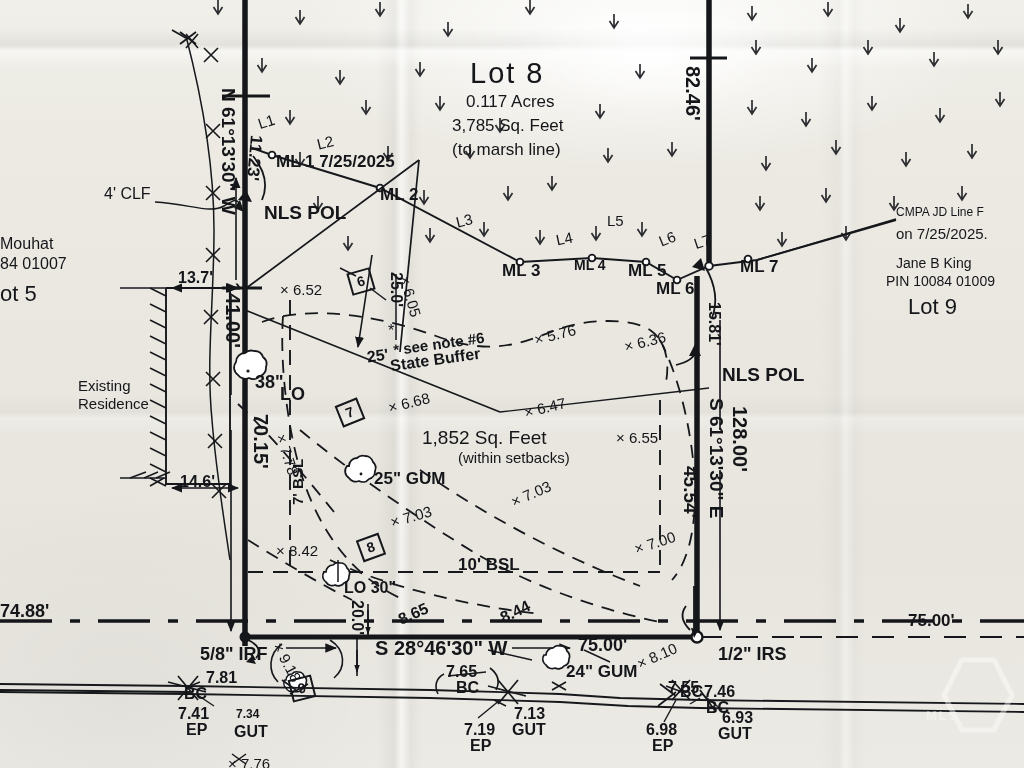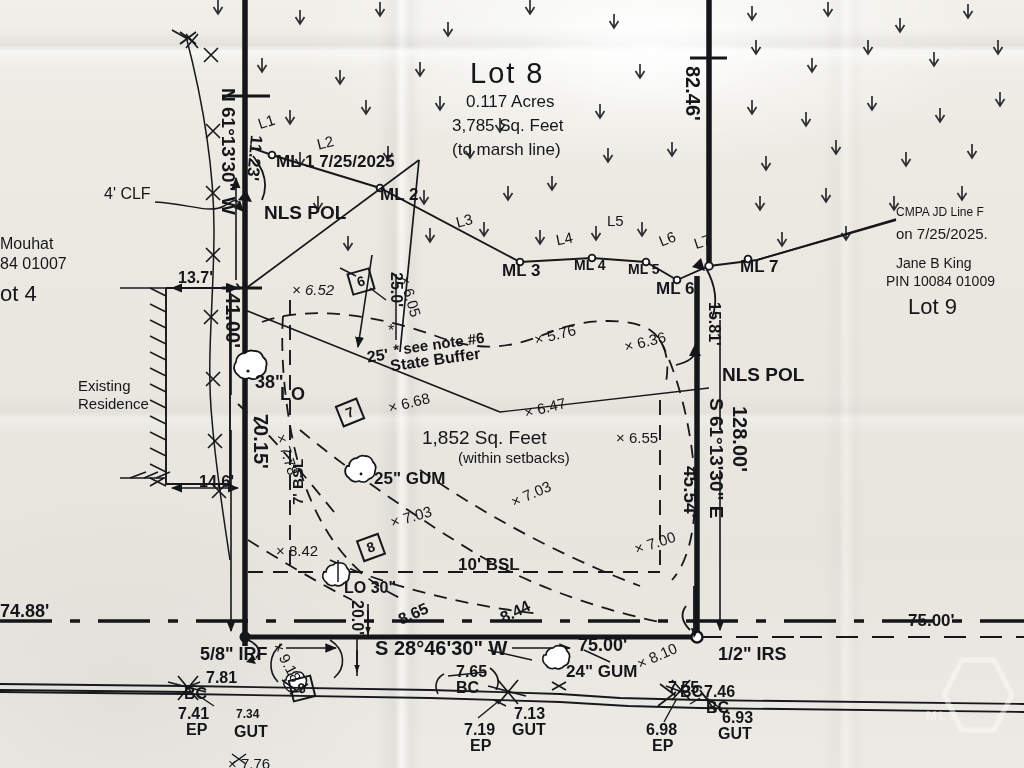--- a/index.html
+++ b/index.html
@@ -382,42 +382,42 @@
     </g>
   </svg>
 
   <div class="lbl" style="left:470px;top:58px;font-size:29px;letter-spacing:2px;">Lot 8</div>
   <div class="lbl" style="left:466px;top:93px;font-size:17px;">0.117 Acres</div>
   <div class="lbl" style="left:452px;top:117px;font-size:17px;">3,785 Sq. Feet</div>
   <div class="lbl" style="left:452px;top:141px;font-size:17px;">(to marsh line)</div>
 
   <div class="lbl" style="left:0px;top:236px;font-size:16px;">Mouhat</div>
   <div class="lbl" style="left:0px;top:256px;font-size:16px;">84 01007</div>
-  <div class="lbl" style="left:0px;top:282px;font-size:22px;">ot 4</div>
+  <div class="lbl" style="left:0px;top:282px;font-size:22px;">ot 5</div>
 
   <div class="lbl" style="left:896px;top:206px;font-size:12px;">CMPA JD Line F</div>
   <div class="lbl" style="left:896px;top:226px;font-size:15px;">on 7/25/2025.</div>
   <div class="lbl" style="left:896px;top:256px;font-size:14px;">Jane B King</div>
   <div class="lbl" style="left:886px;top:274px;font-size:14px;">PIN 10084 01009</div>
   <div class="lbl" style="left:908px;top:295px;font-size:22px;">Lot 9</div>
 
   <div class="lbl" style="left:104px;top:186px;font-size:16px;">4' CLF</div>
 
   <div class="lbl b" style="left:264px;top:203px;font-size:19px;">NLS POL</div>
   <div class="lbl b" style="left:722px;top:365px;font-size:19px;">NLS POL</div>
 
   <div class="lbl" style="left:78px;top:378px;font-size:15px;">Existing</div>
   <div class="lbl" style="left:78px;top:396px;font-size:15px;">Residence</div>
 
   <div class="lbl b" style="left:276px;top:153px;font-size:17px;">ML 1 7/25/2025</div>
 
   <div class="lbl b" style="left:380px;top:186px;font-size:17px;">ML 2</div>
   <div class="lbl b" style="left:502px;top:262px;font-size:17px;">ML 3</div>
   <div class="lbl b" style="left:574px;top:258px;font-size:14px;">ML 4</div>
-  <div class="lbl b" style="left:628px;top:262px;font-size:14px;">ML 5</div>
+  <div class="lbl b" style="left:628px;top:262px;font-size:17px;">ML 5</div>
   <div class="lbl b" style="left:656px;top:280px;font-size:17px;">ML 6</div>
   <div class="lbl b" style="left:740px;top:258px;font-size:17px;">ML 7</div>
 
   <div class="lbl" style="left:258px;top:114px;font-size:15px;transform:rotate(-18deg);">L1</div>
   <div class="lbl" style="left:317px;top:135px;font-size:15px;transform:rotate(-14deg);">L2</div>
   <div class="lbl" style="left:456px;top:213px;font-size:15px;transform:rotate(-14deg);">L3</div>
   <div class="lbl" style="left:556px;top:231px;font-size:15px;transform:rotate(-12deg);">L4</div>
   <div class="lbl" style="left:607px;top:213px;font-size:15px;">L5</div>
   <div class="lbl" style="left:659px;top:231px;font-size:15px;transform:rotate(-22deg);">L6</div>
   <div class="lbl" style="left:694px;top:234px;font-size:15px;transform:rotate(-18deg);">L7</div>
@@ -427,21 +427,21 @@
   <div class="lbl b rot90" style="left:243px;top:282px;font-size:20px;transform:rotate(90deg);">141.00'</div>
   <div class="lbl b rot90" style="left:271px;top:414px;font-size:20px;transform:rotate(90deg);">70.15'</div>
 
   <div class="lbl b rot90" style="left:703px;top:66px;font-size:20px;transform:rotate(90deg);">82.46'</div>
   <div class="lbl b rot90" style="left:722px;top:302px;font-size:16px;transform:rotate(90deg);">15.81'</div>
   <div class="lbl b rot90" style="left:750px;top:406px;font-size:20px;transform:rotate(90deg);">128.00'</div>
   <div class="lbl b rot90" style="left:726px;top:398px;font-size:19px;transform:rotate(90deg);">S 61°13'30" E</div>
   <div class="lbl b rot90" style="left:700px;top:466px;font-size:19px;transform:rotate(90deg);">45.54'</div>
 
   <div class="lbl b" style="left:178px;top:270px;font-size:16px;">13.7'</div>
-  <div class="lbl b" style="left:180px;top:474px;font-size:16px;margin-left:19px;">14.6'</div>
+  <div class="lbl b" style="left:180px;top:474px;font-size:16px;">14.6'</div>
 
   <div class="lbl b rot90" style="left:404px;top:272px;font-size:16px;transform:rotate(90deg);">25.0'</div>
 
   <div class="lbl b" style="left:367px;top:348px;font-size:16px;transform:rotate(-8deg);">25'</div>
   <div class="lbl b" style="left:390px;top:352px;font-size:16px;transform:rotate(-8deg);">State Buffer</div>
   <div class="lbl b" style="left:393px;top:336px;font-size:15px;transform:rotate(-8deg);">* see note #6</div>
 
   <div class="lbl" style="left:422px;top:428px;font-size:19px;">1,852 Sq. Feet</div>
   <div class="lbl" style="left:458px;top:450px;font-size:15px;">(within setbacks)</div>
 
@@ -456,21 +456,21 @@
 
   <div class="lbl b" style="left:375px;top:638px;font-size:20px;">S 28°46'30" W</div>
   <div class="lbl b rot90" style="left:365px;top:600px;font-size:16px;transform:rotate(90deg);">20.0'</div>
   <div class="lbl b" style="left:578px;top:636px;font-size:18px;">75.00'</div>
   <div class="lbl b" style="left:0px;top:602px;font-size:18px;">74.88'</div>
   <div class="lbl b" style="left:908px;top:612px;font-size:17px;">75.00'</div>
 
   <div class="lbl b" style="left:200px;top:645px;font-size:18px;">5/8" IRF</div>
   <div class="lbl b" style="left:718px;top:645px;font-size:18px;">1/2" IRS</div>
 
-  <div class="lbl" style="left:292px;top:282px;font-size:15px;font-style:italic;"><span style="font-size:15px">×</span> <span>6.52</span></div>
+  <div class="lbl" style="left:280px;top:282px;font-size:15px;"><span style="font-size:15px">×</span> <span>6.52</span></div>
   <div class="lbl rot90" style="left:412px;top:274px;font-size:15px;transform:rotate(74deg);"><span>×</span> <span>6.05</span></div>
   <div class="lbl" style="left:534px;top:327px;font-size:15px;transform:rotate(-14deg);"><span>×</span> <span>5.76</span></div>
   <div class="lbl" style="left:624px;top:334px;font-size:15px;transform:rotate(-14deg);"><span>×</span> <span>6.36</span></div>
   <div class="lbl" style="left:388px;top:395px;font-size:15px;transform:rotate(-14deg);"><span>×</span> <span>6.68</span></div>
   <div class="lbl" style="left:524px;top:400px;font-size:15px;transform:rotate(-14deg);"><span>×</span> <span>6.47</span></div>
   <div class="lbl" style="left:616px;top:430px;font-size:15px;"><span>×</span> <span>6.55</span></div>
   <div class="lbl rot90" style="left:288px;top:432px;font-size:15px;transform:rotate(72deg);"><span>×</span> <span>7.78</span></div>
   <div class="lbl" style="left:390px;top:509px;font-size:15px;transform:rotate(-16deg);"><span>×</span> <span>7.03</span></div>
   <div class="lbl" style="left:510px;top:486px;font-size:15px;transform:rotate(-24deg);"><span>×</span> <span>7.03</span></div>
   <div class="lbl" style="left:634px;top:535px;font-size:15px;transform:rotate(-18deg);"><span>×</span> <span>7.00</span></div>
@@ -482,21 +482,21 @@
 
   <div class="lbl" style="left:510px;top:486px;font-size:15px;transform:rotate(-24deg);opacity:0"></div>
 
   <div class="lbl b" style="left:178px;top:670px;font-size:16px;margin-left:28px;">7.81</div>
   <div class="lbl b" style="left:184px;top:686px;font-size:16px;">BC</div>
   <div class="lbl b" style="left:178px;top:706px;font-size:16px;">7.41</div>
   <div class="lbl b" style="left:186px;top:722px;font-size:16px;">EP</div>
   <div class="lbl b" style="left:236px;top:708px;font-size:12px;">7.34</div>
   <div class="lbl b" style="left:234px;top:724px;font-size:16px;">GUT</div>
 
-  <div class="lbl b" style="left:456px;top:664px;font-size:16px;">7.65</div>
+  <div class="lbl b" style="left:446px;top:664px;font-size:16px;">7.65</div>
   <div class="lbl b" style="left:456px;top:680px;font-size:16px;">BC</div>
   <div class="lbl b" style="left:464px;top:722px;font-size:16px;">7.19</div>
   <div class="lbl b" style="left:470px;top:738px;font-size:16px;">EP</div>
   <div class="lbl b" style="left:514px;top:706px;font-size:16px;">7.13</div>
   <div class="lbl b" style="left:512px;top:722px;font-size:16px;">GUT</div>
 
   <div class="lbl b" style="left:668px;top:668px;font-size:16px;margin-top:12px;">7.55</div>
   <div class="lbl b" style="left:680px;top:684px;font-size:16px;">BC</div>
   <div class="lbl b" style="left:704px;top:684px;font-size:16px;">7.46</div>
   <div class="lbl b" style="left:706px;top:700px;font-size:16px;">BC</div>

